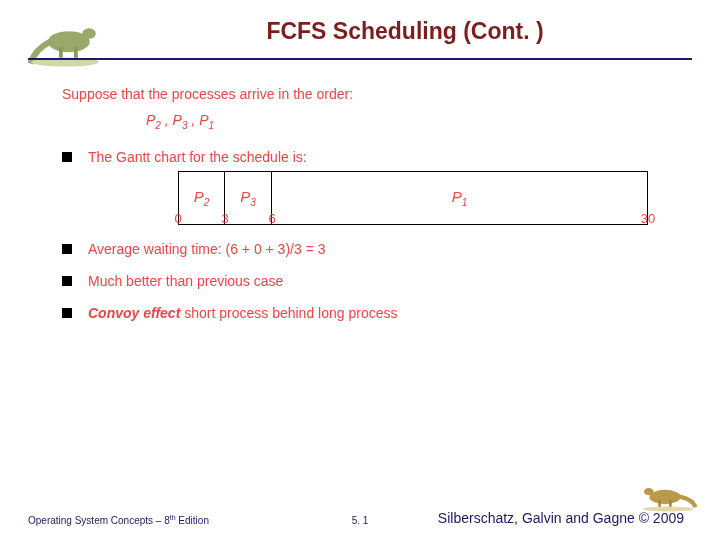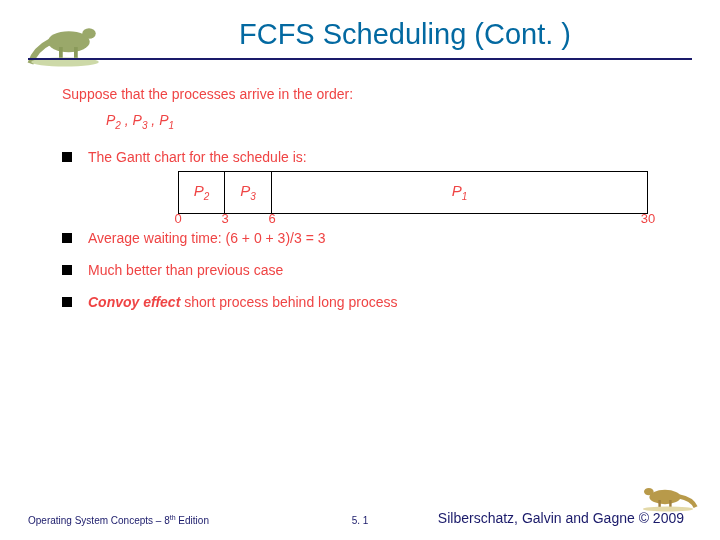--- a/index.html
+++ b/index.html
@@ -10,50 +10,50 @@
   }
   .top-deco {
     position: absolute; top: 8px; left: 26px;
     width: 78px; height: 60px;
   }
   .header {
     position: absolute; top: 18px; left: 120px; right: 30px;
     text-align: center;
   }
   .title {
-    font-size: 29px; font-weight: normal;
-    color: #0369a1;
+    font-size: 23px; font-weight: bold;
+    color: #7f1d1d;
   }
   .hr {
     position: absolute; top: 58px; left: 28px; right: 28px;
     height: 2px; background: #1a1a6a;
   }
   .content {
     position: absolute; top: 86px; left: 62px; right: 40px;
     font-size: 14px; color: #ef4444;
   }
   .intro { margin-bottom: 10px; }
-  .order-line { margin-left: 44px; margin-bottom: 18px; font-style: italic; }
+  .order-line { margin-left: 84px; margin-bottom: 18px; font-style: italic; }
   .order-line .sub { font-size: 10px; vertical-align: sub; font-style: italic; }
   ul.bullets { list-style: none; }
   ul.bullets > li {
     position: relative; padding-left: 26px; margin-bottom: 16px;
   }
   ul.bullets > li:before {
     content: ""; position: absolute; left: 0; top: 3px;
     width: 10px; height: 10px; background: #000;
   }
   .pname { font-style: italic; }
   .sub { font-size: 10px; vertical-align: sub; font-style: italic; }
   .gantt-wrap { margin: 6px 0 16px 90px; }
   .gantt {
     display: flex; position: relative; width: 470px;
   }
   .gbox {
-    border: 1.5px solid #000; height: 43px;
+    border: 1.5px solid #000; height: 54px;
     display: flex; align-items: center; justify-content: center;
     font-style: italic; font-size: 15px;
   }
   .gbox + .gbox { border-left: none; }
   .gtick {
     position: absolute; top: 40px; font-size: 13px; font-style: normal;
     transform: translateX(-50%);
   }
   .bottom-deco {
     position: absolute; right: 22px; bottom: 28px;

